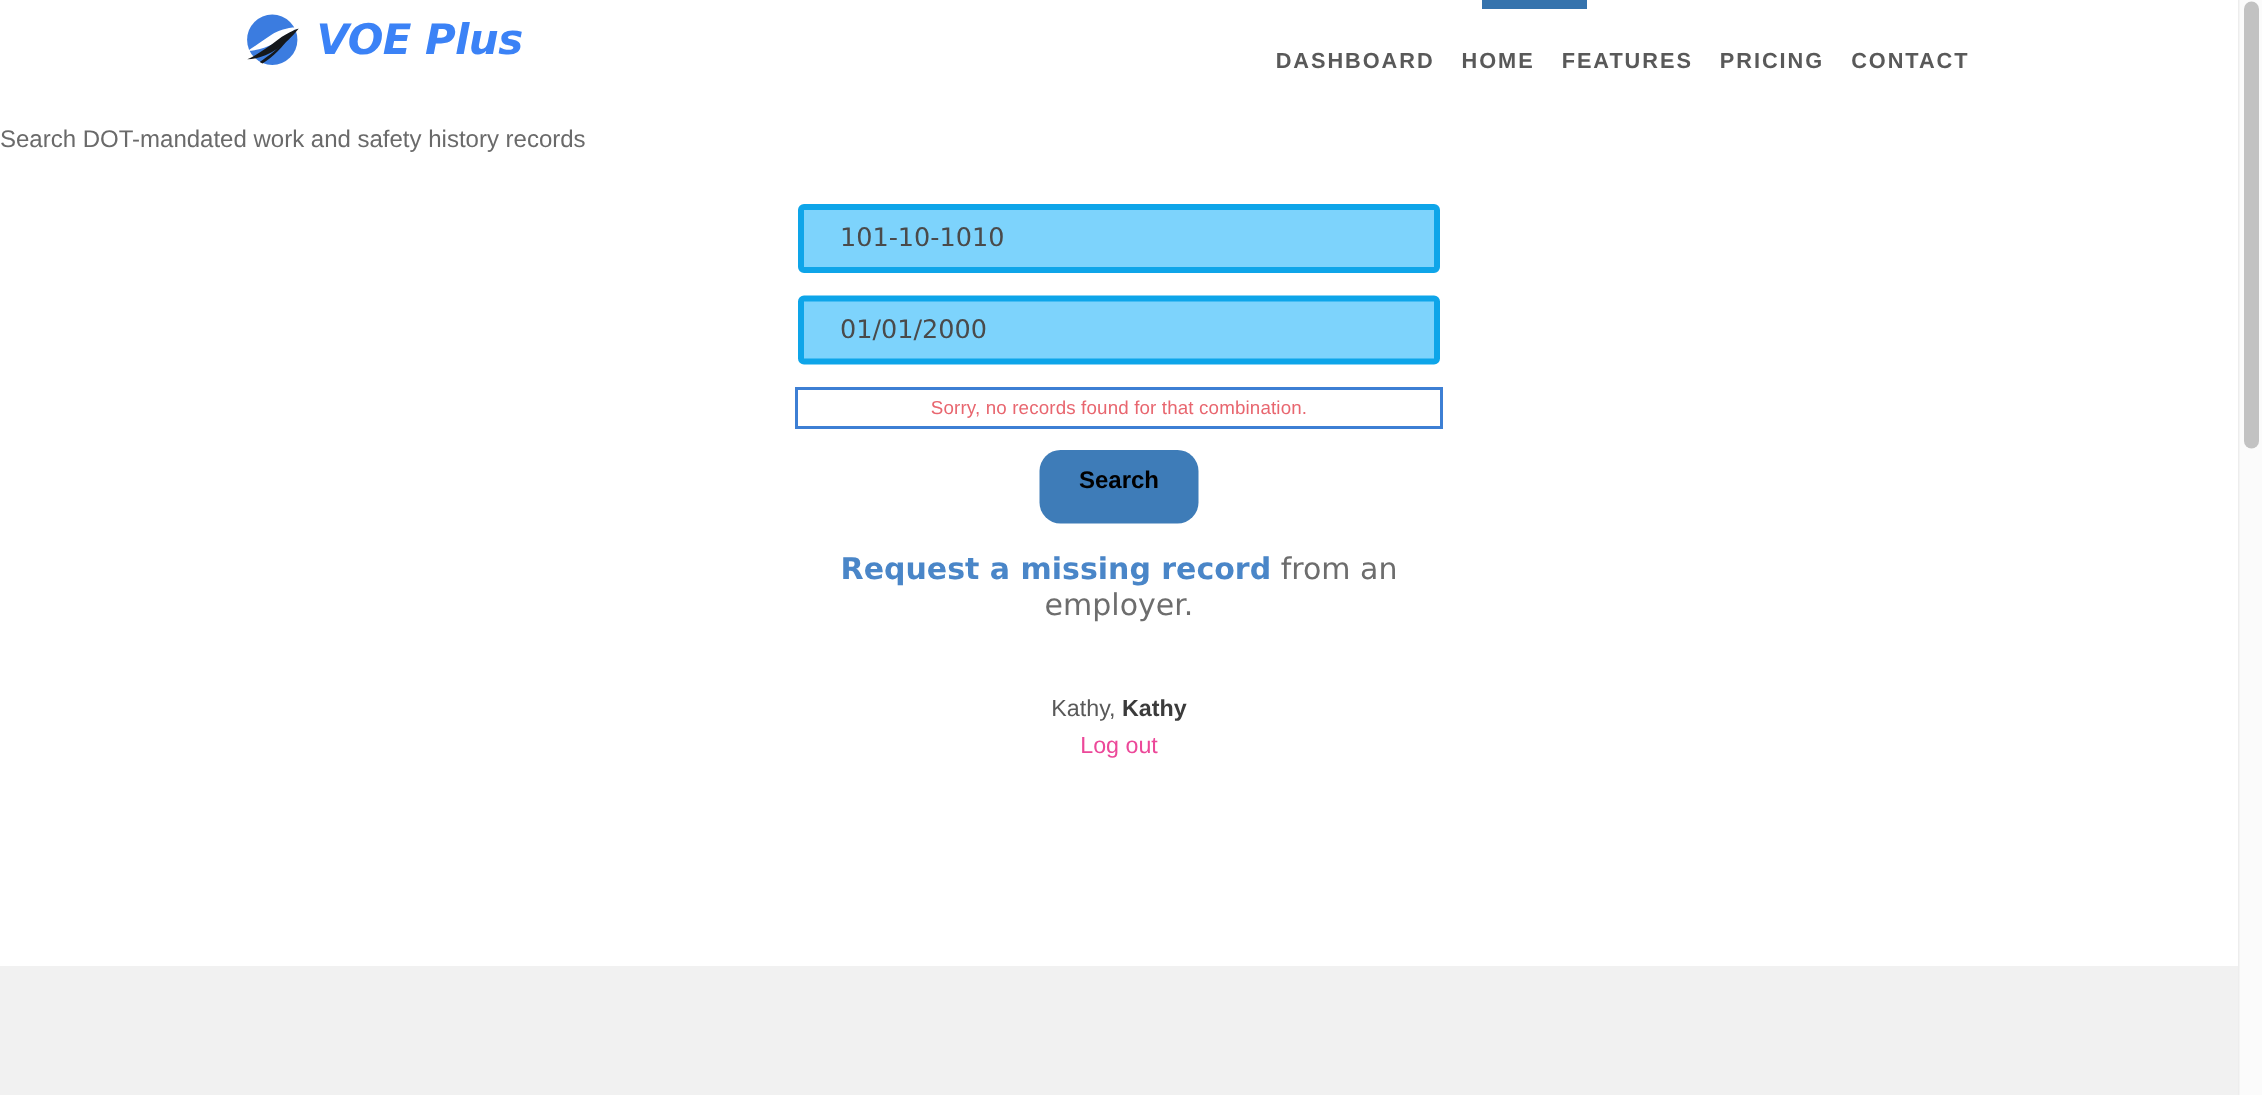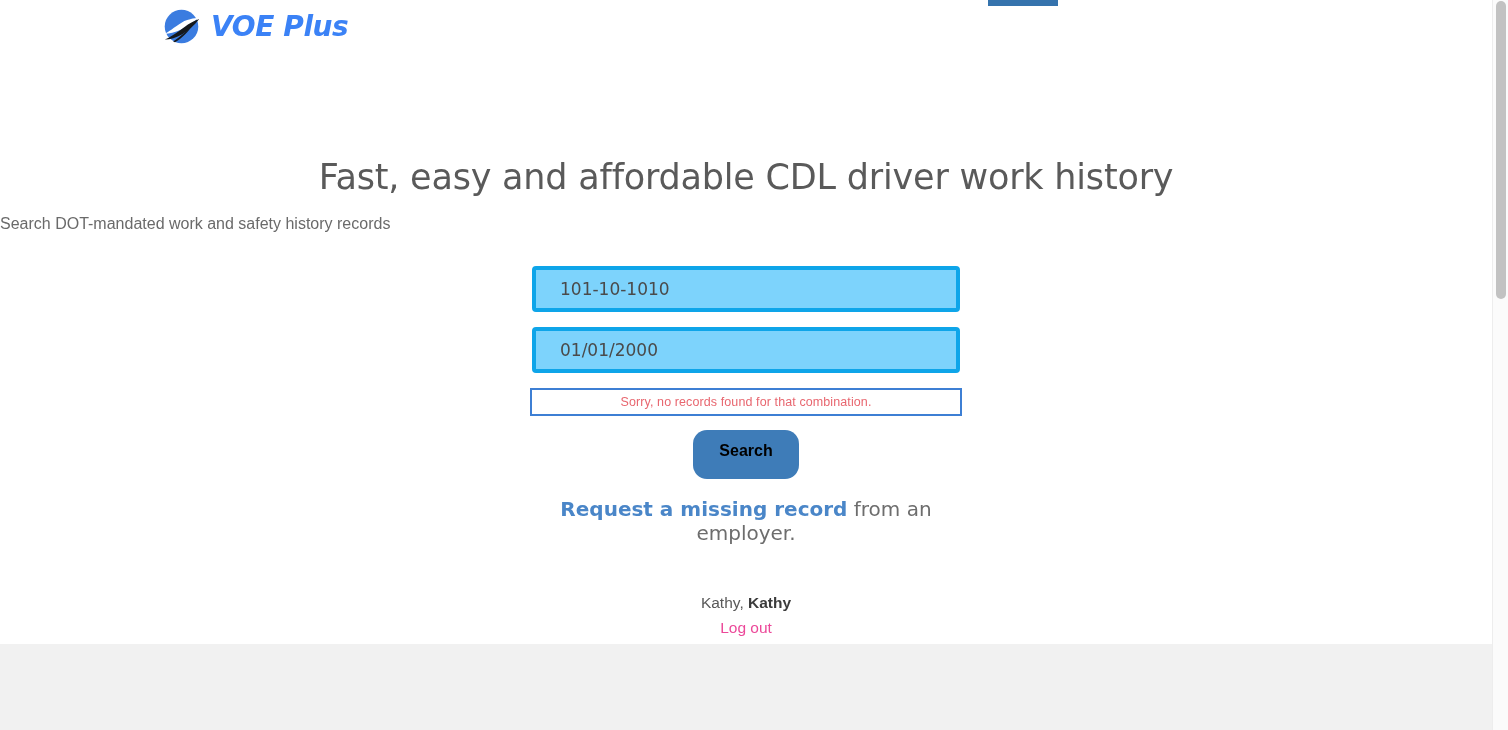--- a/index.html
+++ b/index.html
@@ -263,25 +263,31 @@
       <a class="brand" href="#">
         <svg class="brand-mark" viewBox="0 0 44 44">
           <circle cx="22" cy="22" r="18" fill="#3b7ce0"></circle>
           <path d="M4 30 C14 30 28 24 40 13 C40 13 30 13 22 18 C14 23 8 28 4 30 Z" fill="#ffffff"></path>
           <path d="M4 36 C16 36 30 28 41 14 C41 14 34 16 26 22 C17 29 9 34 4 36 Z" fill="#15181c"></path>
           <path d="M13 38 C19 34 28 27 35 19 C30 27 22 35 15 39 Z" fill="#15181c"></path>
         </svg>
         <span class="brand-text">VOE Plus</span>
       </a>
 
+      <nav class="main-nav">
+        <a class="nav-link" href="#">DASHBOARD</a>
+        <a class="nav-link" href="#">HOME</a>
+        <a class="nav-link" href="#">FEATURES</a>
+        <a class="nav-link" href="#">PRICING</a>
+        <a class="nav-link" href="#">CONTACT</a>
+      </nav>
     </div>
 
     <div class="hero">
 
-      <h1 class="hero-title">Fast, easy and affordable CDL driver work history</h1>
       <p class="hero-subtitle">Search DOT-mandated work and safety history records</p>
 
       <div class="search-form">
 
         <input class="field" type="text" value="101-10-1010" style="">
 
         <input class="field" type="text" value="01/01/2000" style="">
 
         <div class="alert-box">
           <span>Sorry, no records found for that combination.</span>

